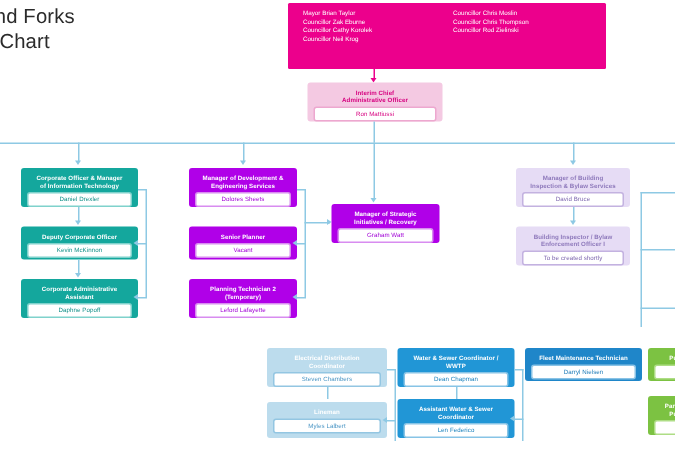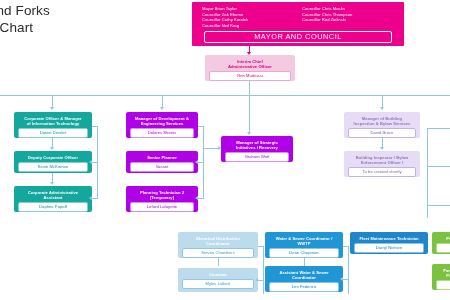--- a/index.html
+++ b/index.html
@@ -167,21 +167,20 @@
         <div class="mc-name">Councillor Cathy Korolek</div>
         <div class="mc-name">Councillor Neil Krog</div>
       </div>
       <div class="mc-col">
         <div class="mc-name"></div>
         <div class="mc-name">Councillor Chris Moslin</div>
         <div class="mc-name">Councillor Chris Thompson</div>
         <div class="mc-name">Councillor Rod Zielinski</div>
       </div>
     </div>
-    <div id="mayor-council-label">MAYOR AND COUNCIL</div>
   </div>
 
   <div class="conn v pink" style="left:249px; top:46px; height:7px;"></div>
   <div class="arrow-down pink" style="left:247px; top:52px;"></div>
 
   <div class="node t-pinklt" id="cao-box" style="left:205px; top:55px; width:90px; height:26px;">
     <div class="role">
       <span>Interim Chief</span><br>
       <span>Administrative Officer</span>
     </div>

